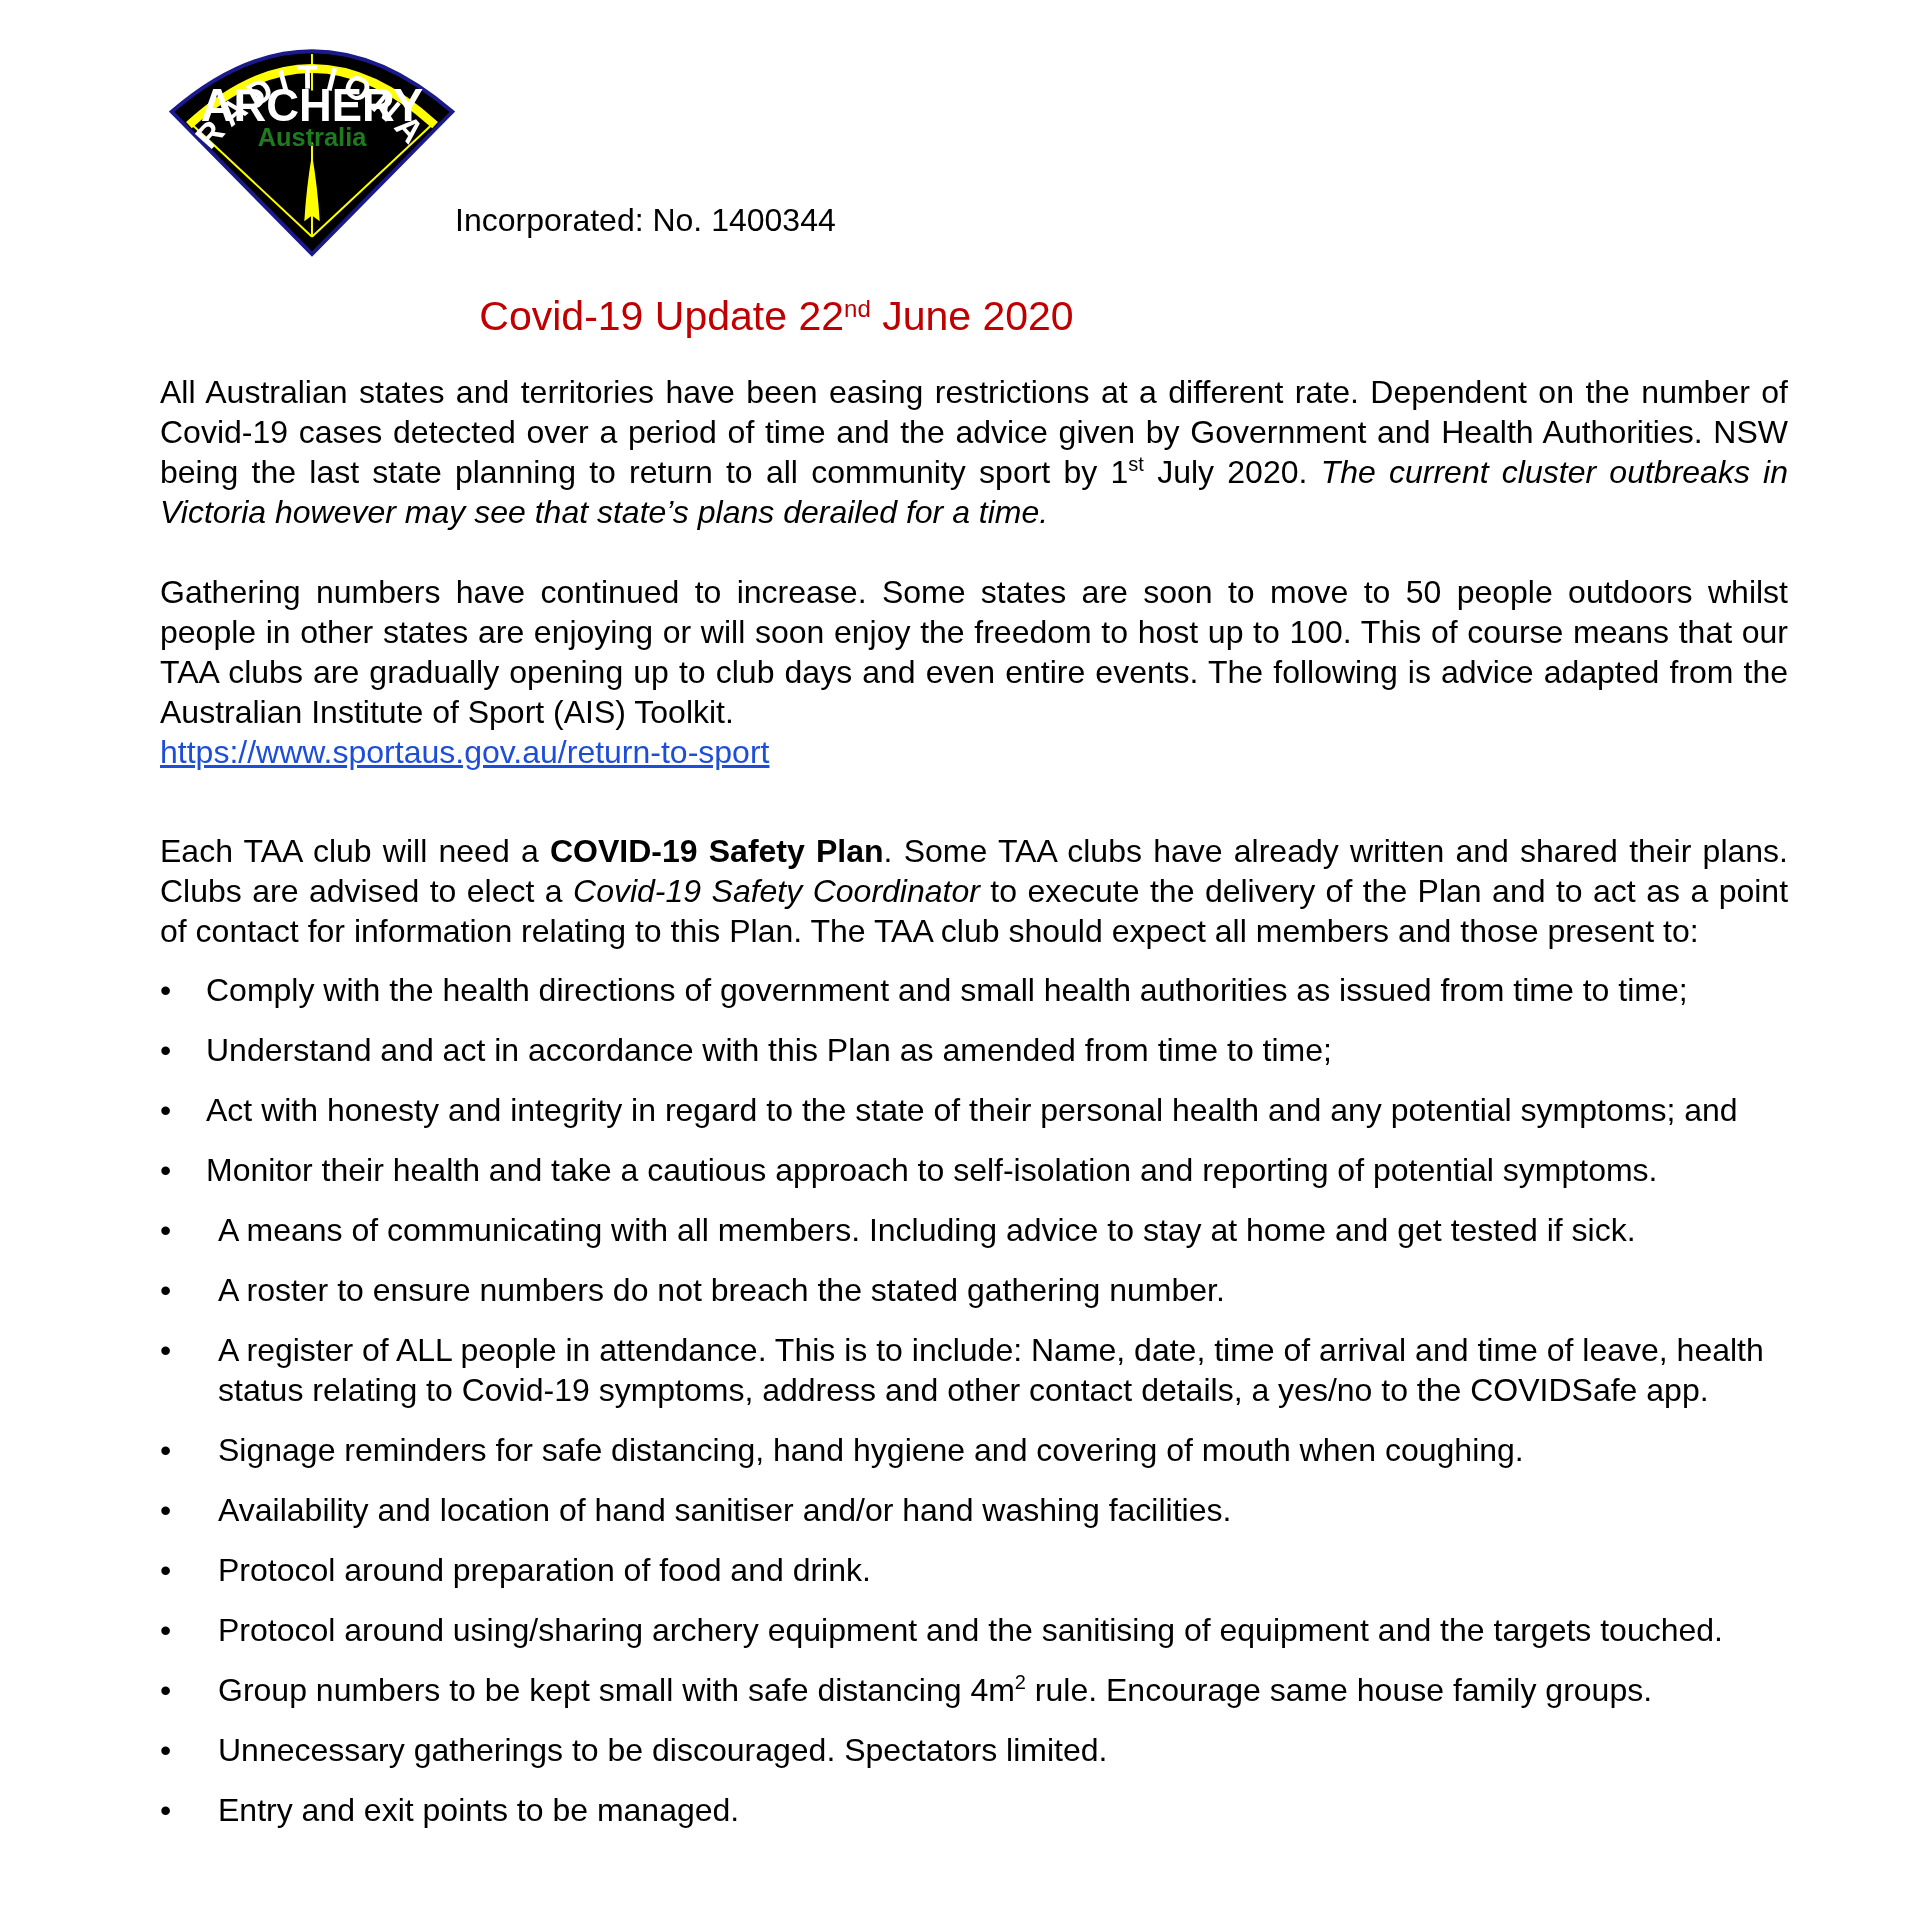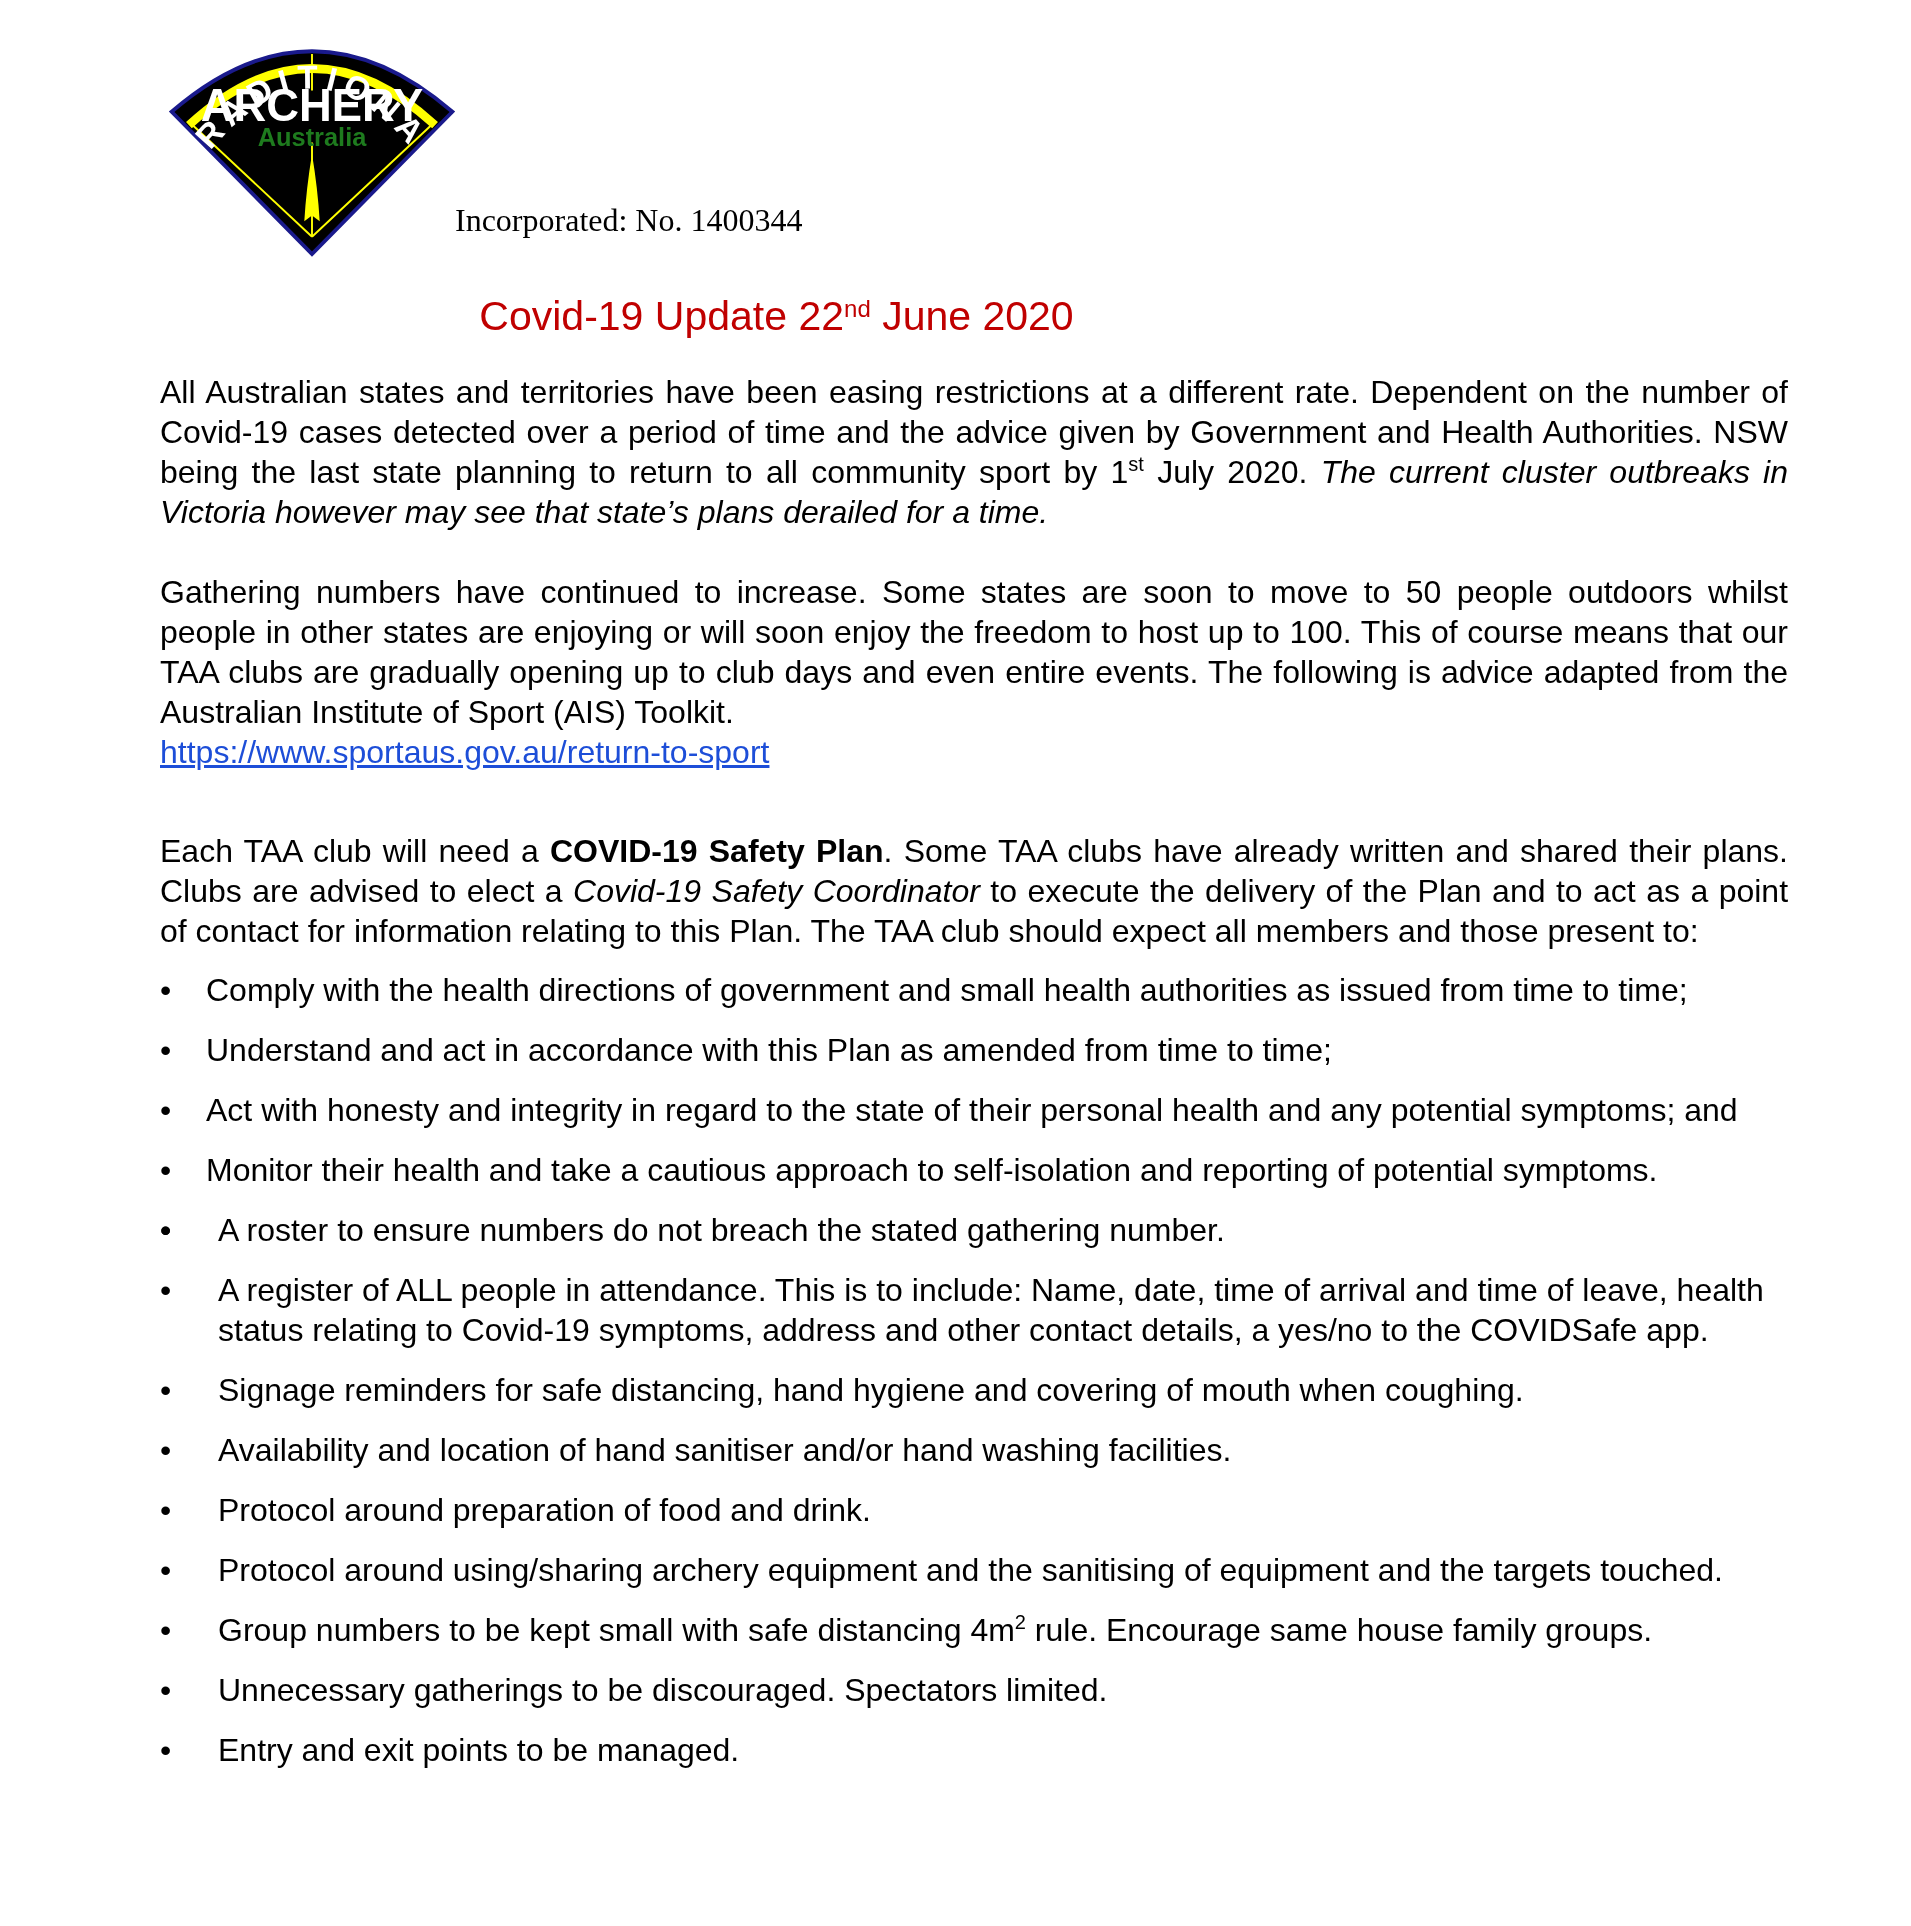--- a/index.html
+++ b/index.html
@@ -1,20 +1,20 @@
 <!DOCTYPE html>
 <html style="font-size:6.2px"><head>
 <meta charset="utf-8">
 <style>
   html, body { margin: 0; padding: 0; background: #ffffff; }
   body { width: 1911px; height: 2703px; position: relative; overflow: hidden;
          font-family: "Liberation Sans", sans-serif; color: #000; }
   .logo { position: absolute; left: 162px; top: 27px; width: 300px; height: 231px; }
   .incorp { position: absolute; left: 455px; top: 202px;
-            font-family: Liberation Serif, serif; font-size: 32px; }
+            font-family: Liberation Sans, sans-serif; font-size: 32px; }
   .title { position: absolute; left: 0; width: 1553px; top: 293px; text-align: center;
            color: #C00000; font-size: 41px; }
   .title sup { font-size: 24px; vertical-align: 0.55em; line-height: 0; }
   .body { position: absolute; left: 160px; width: 1628px; top: 372px;
           font-size: 32px; line-height: 40px; }
   .p { margin: 0; text-align: justify; }
   .p.left { text-align: left; }
   .gap-l { height: 40px; }
   .gap-s { height: 19px; }
   a.link { color: #1d4ed8; text-decoration: underline; }
@@ -75,21 +75,21 @@
 
   <ul class="bl a">
     <li><span class="dot">•</span><span>Comply with the health directions of government and small health authorities as issued from time to time;</span></li>
     <li><span class="dot">•</span><span>Understand and act in accordance with this Plan as amended from time to time;</span></li>
     <li><span class="dot">•</span><span>Act with honesty and integrity in regard to the state of their personal health and any potential symptoms; and</span></li>
     <li><span class="dot">•</span><span>Monitor their health and take a cautious approach to self-isolation and reporting of potential symptoms.</span></li>
   </ul>
 
 
   <ul class="bl b">
-    <li><span class="dot">•</span></li>
+    <li><span class="dot">•</span><span>A means of communicating with all members. Including advice to stay at home and get tested if sick.</span></li>
     <li><span class="dot">•</span><span>A roster to ensure numbers do not breach the stated gathering number.</span></li>
     <li><span class="dot">•</span><span>A register of ALL people in attendance. This is to include: Name, date, time of arrival and time of leave, health status relating to Covid-19 symptoms, address and other contact details, a yes/no to the COVIDSafe app.</span></li>
     <li><span class="dot">•</span><span>Signage reminders for safe distancing, hand hygiene and covering of mouth when coughing.</span></li>
     <li><span class="dot">•</span><span>Availability and location of hand sanitiser and/or hand washing facilities.</span></li>
     <li><span class="dot">•</span><span>Protocol around preparation of food and drink.</span></li>
     <li><span class="dot">•</span><span>Protocol around using/sharing archery equipment and the sanitising of equipment and the targets touched.</span></li>
     <li><span class="dot">•</span><span>Group numbers to be kept small with safe distancing 4m</span><sup class="s">2</sup><span> rule. Encourage same house family groups.</span></li>
     <li><span class="dot">•</span><span>Unnecessary gatherings to be discouraged. Spectators limited.</span></li>
     <li><span class="dot">•</span><span>Entry and exit points to be managed.</span></li>
   </ul>

